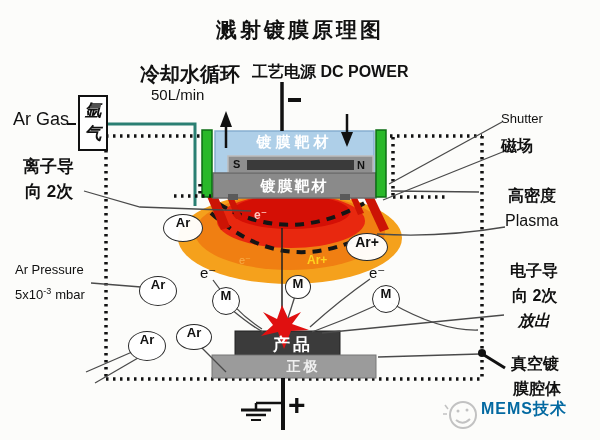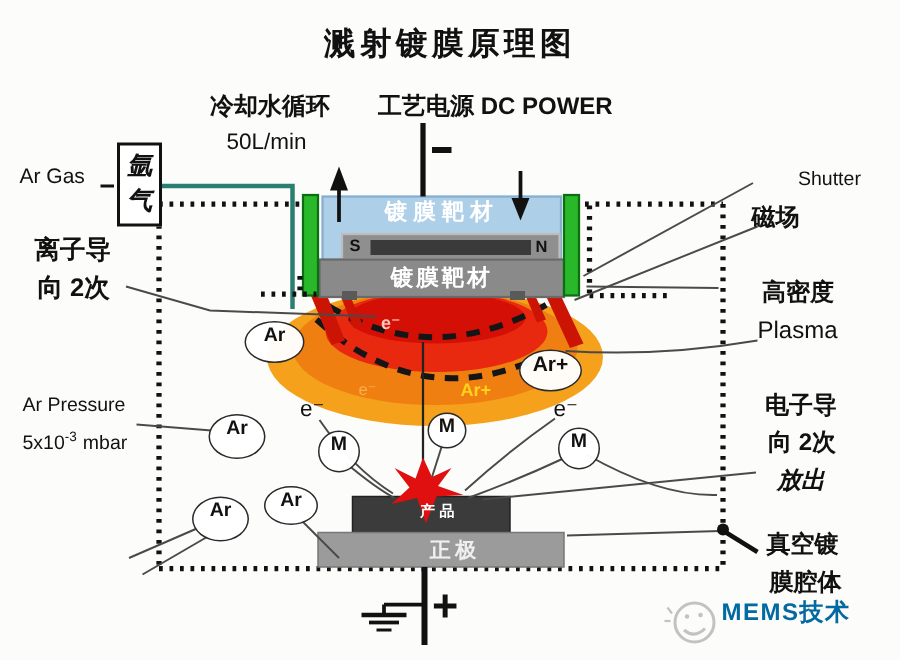--- a/index.html
+++ b/index.html
@@ -138,52 +138,52 @@
     <circle cx="458" cy="411" r="1.5" fill="#c2c2c2" stroke="none"></circle>
     <circle cx="467" cy="410" r="1.5" fill="#c2c2c2" stroke="none"></circle>
     <path d="M456,420 Q463,426 470,419"></path>
     <path d="M445,405 L448,409" stroke-width="1.5"></path>
     <path d="M443,414 L447,414" stroke-width="1.5"></path>
   </g>
 </svg>
 
 <div class="lbl title">溅射镀膜原理图</div>
 
-<div class="lbl b" style="left:140px;top:63px;font-size:16px;">冷却水循环</div>
+<div class="lbl b" style="left:140px;top:63px;font-size:20px;">冷却水循环</div>
 <div class="lbl" style="left:151px;top:87px;font-size:15px;">50L/min</div>
 <div class="lbl b" style="left:252px;top:63px;font-size:16px;">工艺电源 DC POWER</div>
 
-<div class="lbl" style="left:13px;top:110px;font-size:14px;">Ar Gas</div>
+<div class="lbl" style="left:13px;top:110px;font-size:18px;">Ar Gas</div>
 <div class="argonbox">
   <span>氩</span>
   <span>气</span>
 </div>
 
 <div class="lbl b" style="left:23px;top:158px;font-size:17px;">离子导</div>
 <div class="lbl b" style="left:25px;top:183px;font-size:17px;">向 2次</div>
 
 <div class="lbl" style="left:15px;top:263px;font-size:13px;">Ar Pressure</div>
 <div class="lbl" style="left:15px;top:287px;font-size:13px;"><span>5x10</span><sup>-3</sup><span style="margin-left:4px;">mbar</span></div>
 
 
-<div class="lbl" style="left:501px;top:112px;font-size:13px;margin-left:31px;">Shutter</div>
+<div class="lbl" style="left:501px;top:112px;font-size:13px;">Shutter</div>
 <div class="lbl b" style="left:501px;top:137px;font-size:16px;">磁场</div>
 <div class="lbl b" style="left:508px;top:187px;font-size:16px;">高密度</div>
 <div class="lbl" style="left:505px;top:212px;font-size:16px;">Plasma</div>
 <div class="lbl b" style="left:510px;top:262px;font-size:16px;">电子导</div>
 <div class="lbl b" style="left:512px;top:287px;font-size:16px;">向 2次</div>
 <div class="lbl b" style="left:518px;top:312px;font-size:16px;font-style:italic;">放出</div>
 <div class="lbl b" style="left:511px;top:355px;font-size:16px;">真空镀</div>
 <div class="lbl b" style="left:513px;top:380px;font-size:16px;">膜腔体</div>
 
 <div class="lbl b white center" style="left:215px;top:134px;width:159px;font-size:15px;letter-spacing:4px;">镀膜靶材</div>
 <div class="lbl b" style="left:233px;top:158px;font-size:11px;">S</div>
 <div class="lbl b" style="left:357px;top:159px;font-size:11px;">N</div>
 <div class="lbl b white center" style="left:213px;top:178px;width:163px;font-size:15px;letter-spacing:2px;">镀膜靶材</div>
-<div class="lbl b white center" style="left:235px;top:336px;width:116px;font-size:10px;letter-spacing:3px;">产品</div>
+<div class="lbl b white center" style="left:235px;top:336px;width:116px;font-size:17px;letter-spacing:3px;">产品</div>
 <div class="lbl b center" style="left:212px;top:359px;width:183px;font-size:14px;letter-spacing:3px;color:#efefef;">正极</div>
 <div class="lbl b" style="left:288px;top:388px;font-size:30px;">+</div>
 
 <div class="lbl b" style="left:254px;top:209px;font-size:12px;color:#ffc4bc;">e⁻</div>
 <div class="lbl" style="left:239px;top:254px;font-size:11px;color:#f7b04a;">e⁻</div>
 <div class="lbl b" style="left:307px;top:254px;font-size:12px;color:#ffd21e;">Ar+</div>
 
 <div class="lbl" style="left:200px;top:265px;font-size:15px;">e⁻</div>
 <div class="lbl" style="left:369px;top:265px;font-size:15px;">e⁻</div>
 

